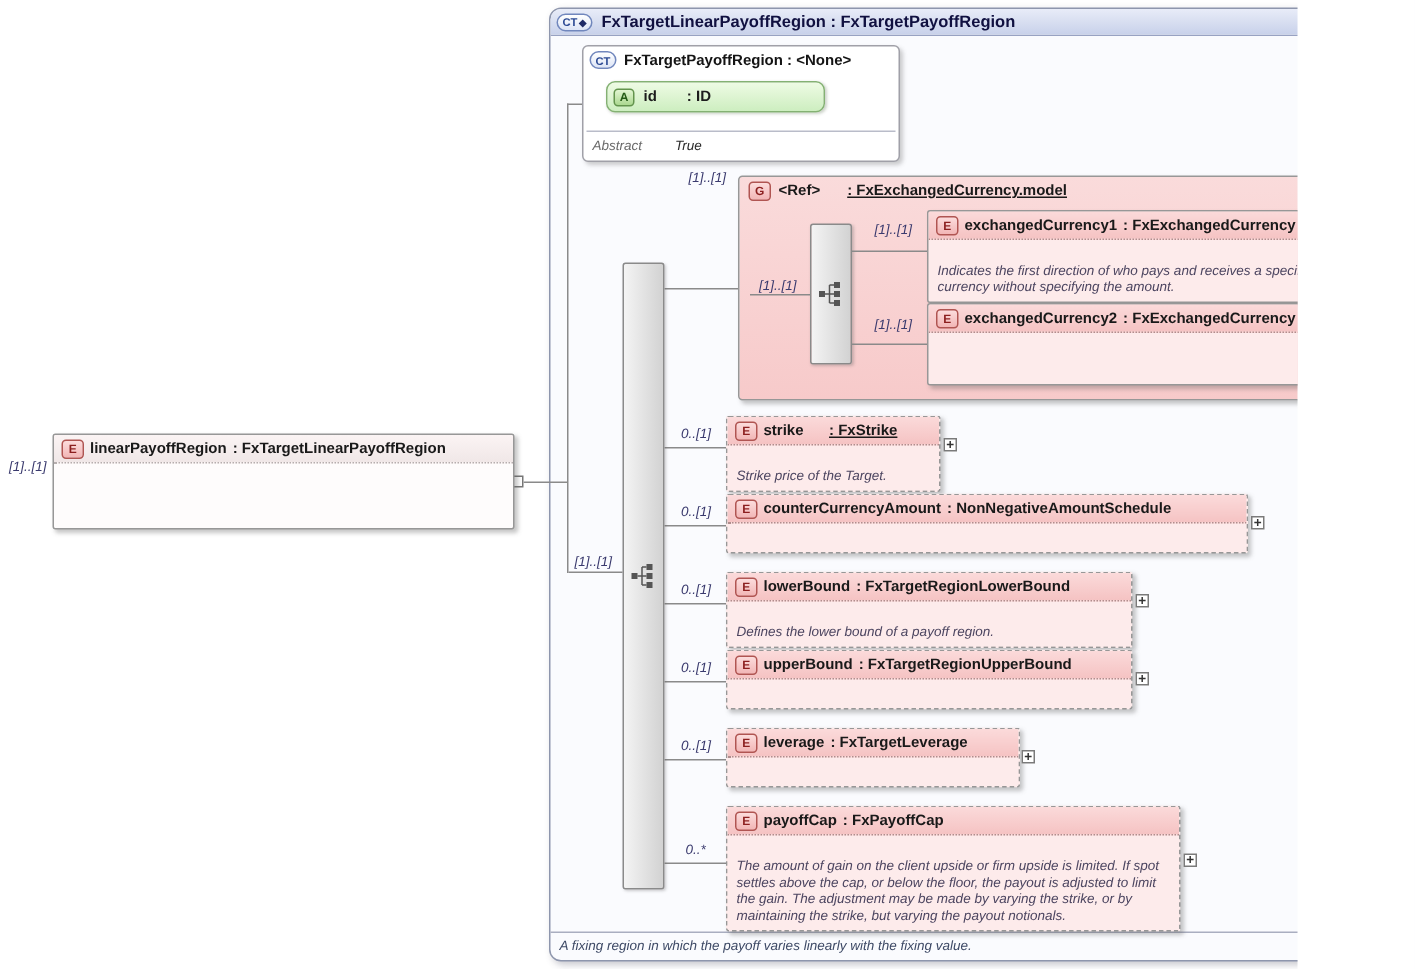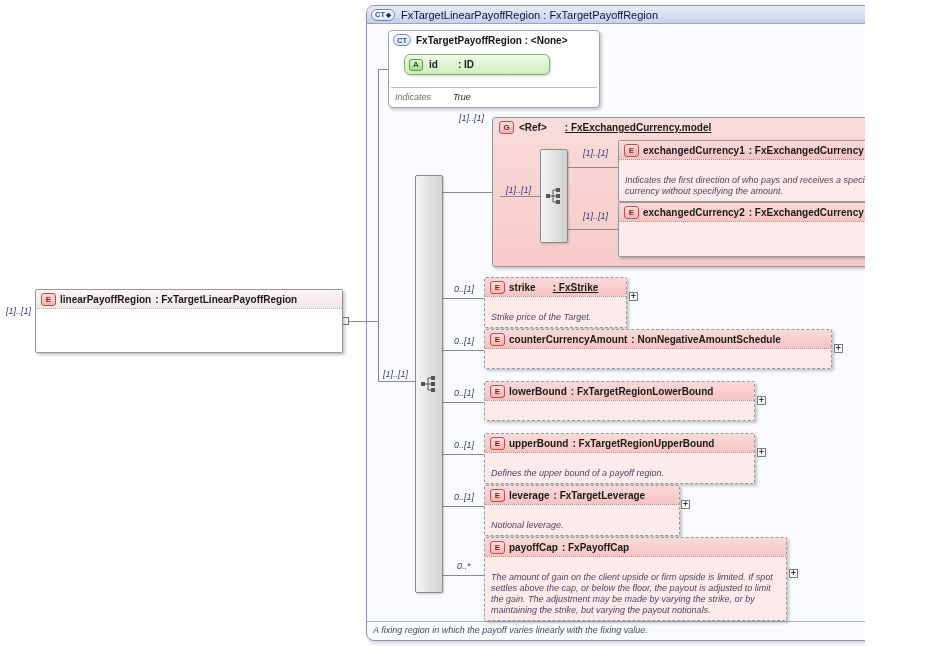--- a/index.html
+++ b/index.html
@@ -47,21 +47,21 @@
   .seqbar { position:absolute; width:28px; background:linear-gradient(90deg,#f4f4f4,#d2d2d2);
             border:1px solid #8a8a8a; border-radius:2px; box-shadow:1px 1px 2px rgba(90,90,90,.3); }
   .seqicon { position:absolute; }
 
   
   .panel { position:absolute; left:366px; top:5px; width:571px; height:636px; background:#fafbfe;
            border:1px solid #8e96ad; border-radius:8px; box-shadow:2px 2px 5px rgba(80,80,100,.3); }
   .panel-header { display:flex; align-items:center; gap:6px; height:18px; padding-left:4px;
            background:linear-gradient(180deg,#e8ecf8,#c8d1ea); border-bottom:1px solid #98a2c2;
            border-radius:7px 7px 0 0; }
-  .panel-title { font-size:11px; font-weight:normal; color:#101040; white-space:nowrap; }
+  .panel-title { font-size:11px; font-weight:bold; color:#101040; white-space:nowrap; }
 
   
   .ctbox { position:absolute; left:388px; top:30px; width:212px; height:78px; background:#fff;
            border:1px solid #a0a0a8; border-radius:4px; box-shadow:2px 2px 3px rgba(90,90,90,.3); }
   .ct-head { display:flex; align-items:center; gap:5px; padding:3px 4px; }
   .ct-title { font-size:10px; font-weight:bold; color:#141414; white-space:nowrap; }
   .attrbox { position:absolute; left:15px; top:23px; width:146px; height:21px; display:flex;
            align-items:center; gap:6px; padding:0 4px;
            background:linear-gradient(180deg,#eefbe4,#cdeec0); border:1px solid #84b173;
            border-radius:6px; box-shadow:1px 1px 2px rgba(90,110,80,.3); }
@@ -131,21 +131,21 @@
         </span>
       <span class="ct-title">FxTargetPayoffRegion : &lt;None&gt;</span>
     </div>
     <div class="attrbox">
       <span class="badge a-badge">A</span>
       <span class="attr-nm">id</span>
       <span class="attr-tp">: ID</span>
     </div>
     <div class="ct-sep"></div>
     <div class="ct-abs">
-      <span class="lbl">Indicates</span>
+      <span class="lbl">Abstract</span>
       <span class="val">True</span>
     </div>
   </div>
 
   <div class="card" style="left:383px;top:369px;">[1]..[1]</div>
   <div class="seqbar" style="left:415px;top:175px;height:418px;"></div>
   <svg class="seqicon" style="left:420px;top:375px;" width="18" height="18" viewBox="0 0 18 18">
     <rect x="1" y="7" width="4" height="4" fill="#555"></rect>
     <line x1="5" y1="9" x2="8" y2="9" stroke="#555"></line>
     <line x1="8" y1="3" x2="8" y2="15" stroke="#555"></line>
@@ -225,42 +225,41 @@
   </div>
   <div class="plus" style="left:834px;top:344px;">+</div>
 
   <div class="card" style="left:454px;top:388px;">0..[1]</div>
   <div class="ebox dashed" style="left:484px;top:381px;width:271px;min-height:40px;">
     <div class="ehead">
       <span class="badge e-badge">E</span>
       <span class="nm">lowerBound</span>
       <span class="tp">: FxTargetRegionLowerBound</span>
     </div>
+    <div class="edoc">Defines the lower bound of a payoff region.</div>
   </div>
   <div class="plus" style="left:757px;top:396px;">+</div>
 
   <div class="card" style="left:454px;top:440px;">0..[1]</div>
   <div class="ebox dashed" style="left:484px;top:433px;width:271px;min-height:40px;">
     <div class="ehead">
       <span class="badge e-badge">E</span>
       <span class="nm">upperBound</span>
       <span class="tp">: FxTargetRegionUpperBound</span>
     </div>
-    <div class="edoc">Defines the upper bound of a payoff region.</div>
   </div>
   <div class="plus" style="left:757px;top:448px;">+</div>
 
   <div class="card" style="left:454px;top:492px;">0..[1]</div>
   <div class="ebox dashed" style="left:484px;top:485px;width:196px;min-height:40px;">
     <div class="ehead">
       <span class="badge e-badge">E</span>
       <span class="nm">leverage</span>
       <span class="tp">: FxTargetLeverage</span>
     </div>
-    <div class="edoc">Notional leverage.</div>
   </div>
   <div class="plus" style="left:681px;top:500px;">+</div>
 
   <div class="card" style="left:457px;top:561px;">0..*</div>
   <div class="ebox dashed" style="left:484px;top:537px;width:303px;min-height:74px;">
     <div class="ehead">
       <span class="badge e-badge">E</span>
       <span class="nm">payoffCap</span>
       <span class="tp">: FxPayoffCap</span>
     </div>

